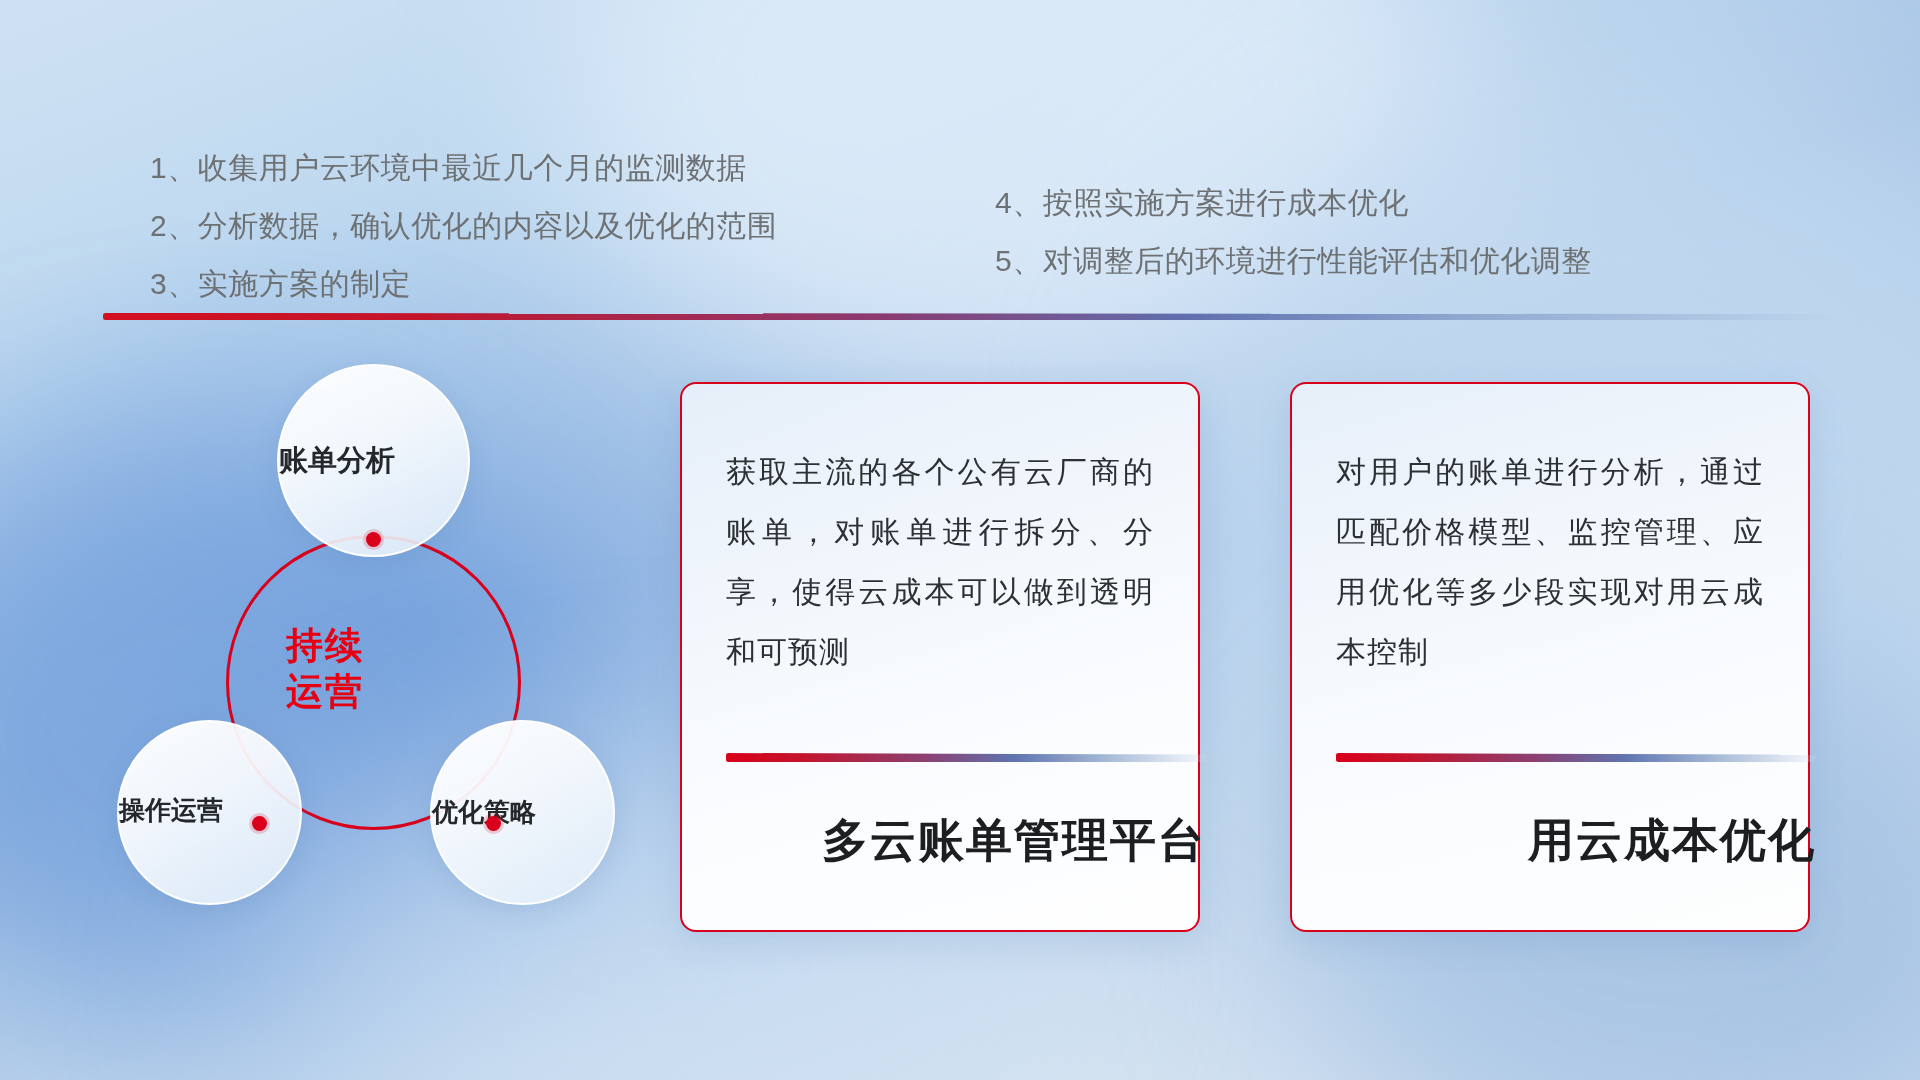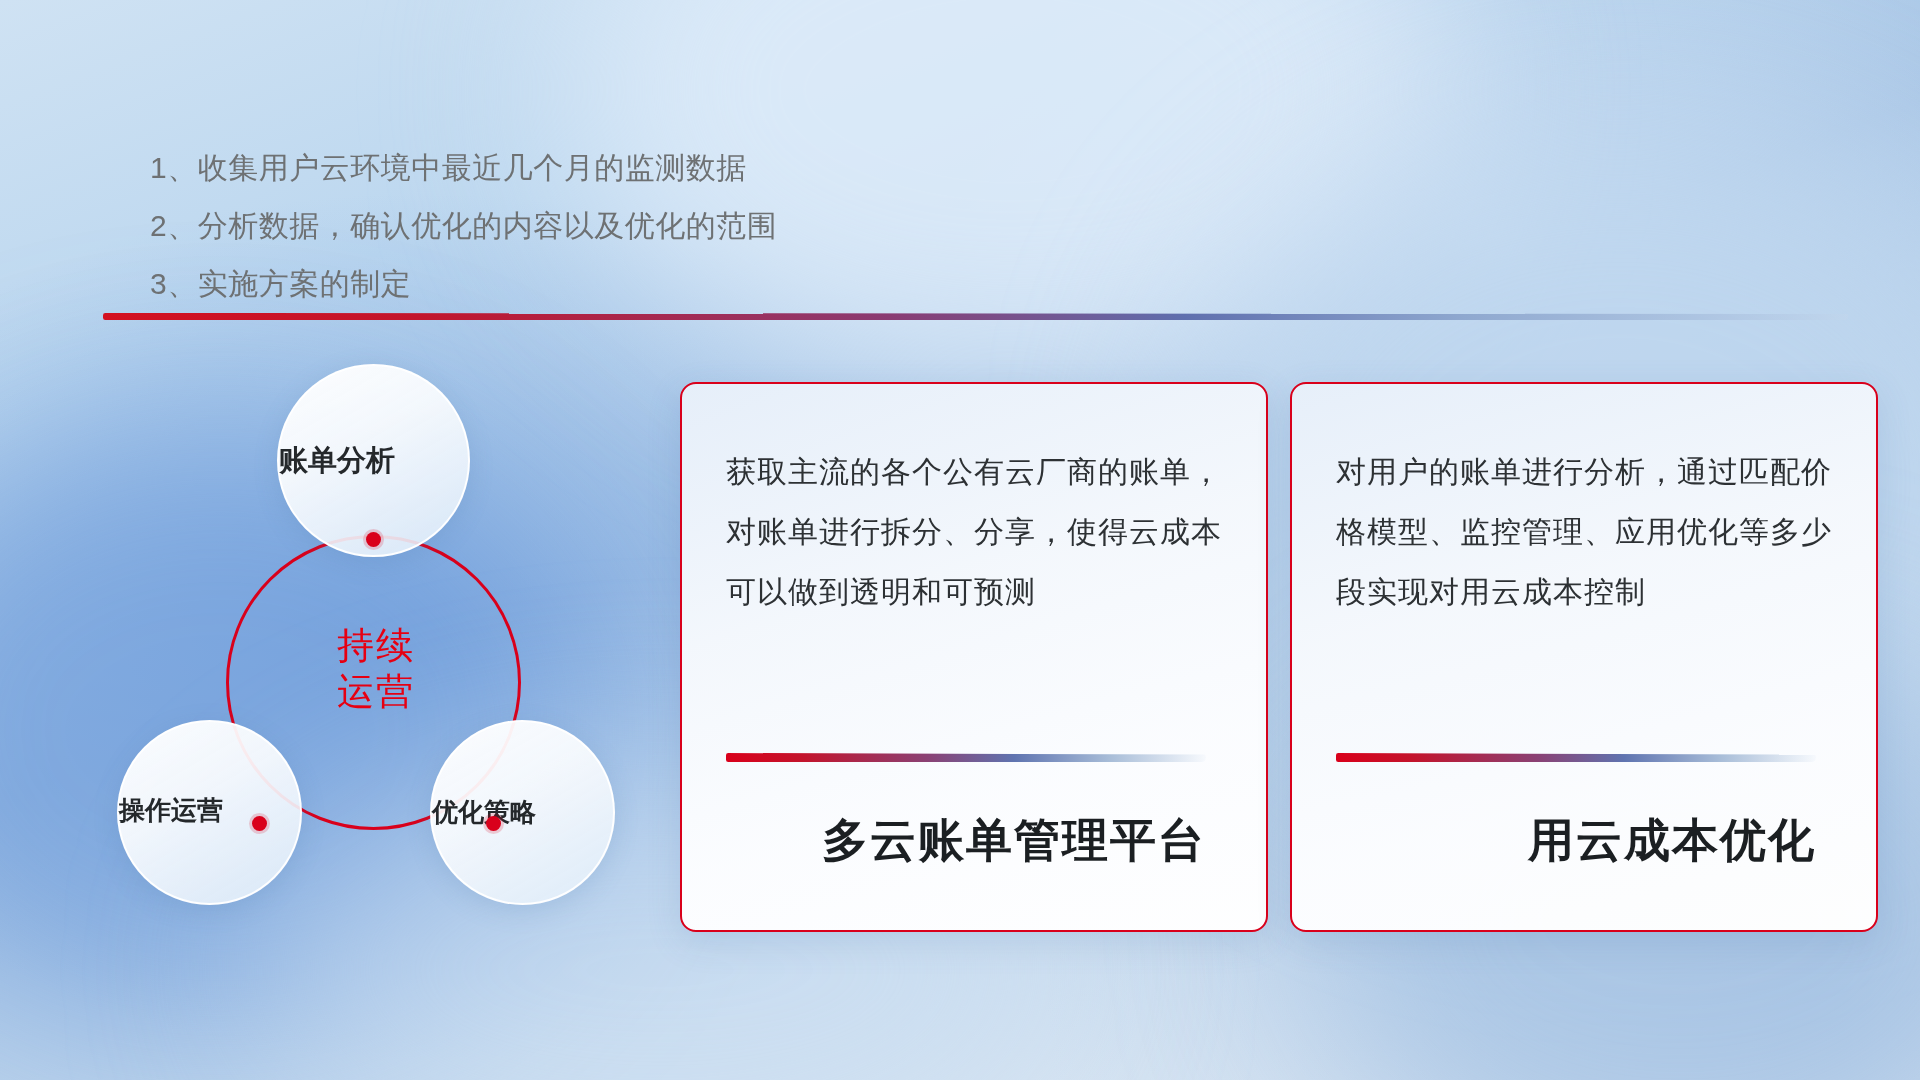--- a/index.html
+++ b/index.html
@@ -104,33 +104,32 @@
   }
   .dot-top   { left: 266px; top: 182px; }
   .dot-left  { left: 152px; top: 466px; }
   .dot-right { left: 386px; top: 466px; }
 
   .center-label {
     position: absolute;
     left: 186px;
     top: 273px;
     width: 180px;
-    text-align: center;
     color: #e60012;
-    font-weight: 400;
+    font-weight: 700;
     font-size: 37px;
     line-height: 1.25;
     letter-spacing: 2px;
   }
 
   
   .card {
     position: absolute;
     top: 382px;
-    width: 588px;
+    width: 520px;
     height: 550px;
     box-sizing: border-box;
     border: 2px solid #d9001b;
     border-radius: 16px;
     background: linear-gradient(165deg, rgba(232,240,250,0.96) 0%, rgba(246,249,253,0.97) 38%, rgba(252,253,255,0.98) 70%, rgba(255,255,255,0.98) 100%);
     box-shadow: 0 10px 34px rgba(70,110,165,0.16);
     padding: 58px 44px 0 44px;
   }
   .card-1 { left: 680px; }
   .card-2 { left: 1290px; }
@@ -177,20 +176,24 @@
   <div class="blob blob-c"></div>
   <div class="blob blob-d"></div>
   <div class="blob blob-e"></div>
 
   <div class="list list-left">
     <div class="list-item">1、收集用户云环境中最近几个月的监测数据</div>
     <div class="list-item">2、分析数据，确认优化的内容以及优化的范围</div>
     <div class="list-item">3、实施方案的制定</div>
   </div>
 
+  <div class="list list-right">
+    <div class="list-item">4、按照实施方案进行成本优化</div>
+    <div class="list-item">5、对调整后的环境进行性能评估和优化调整</div>
+  </div>
 
   <div class="top-rule"></div>
 
   <div class="diagram">
 
     <div class="ring ring-main"></div>
 
     <div class="center-label">
       <div>持续</div>
       <div>运营</div>

